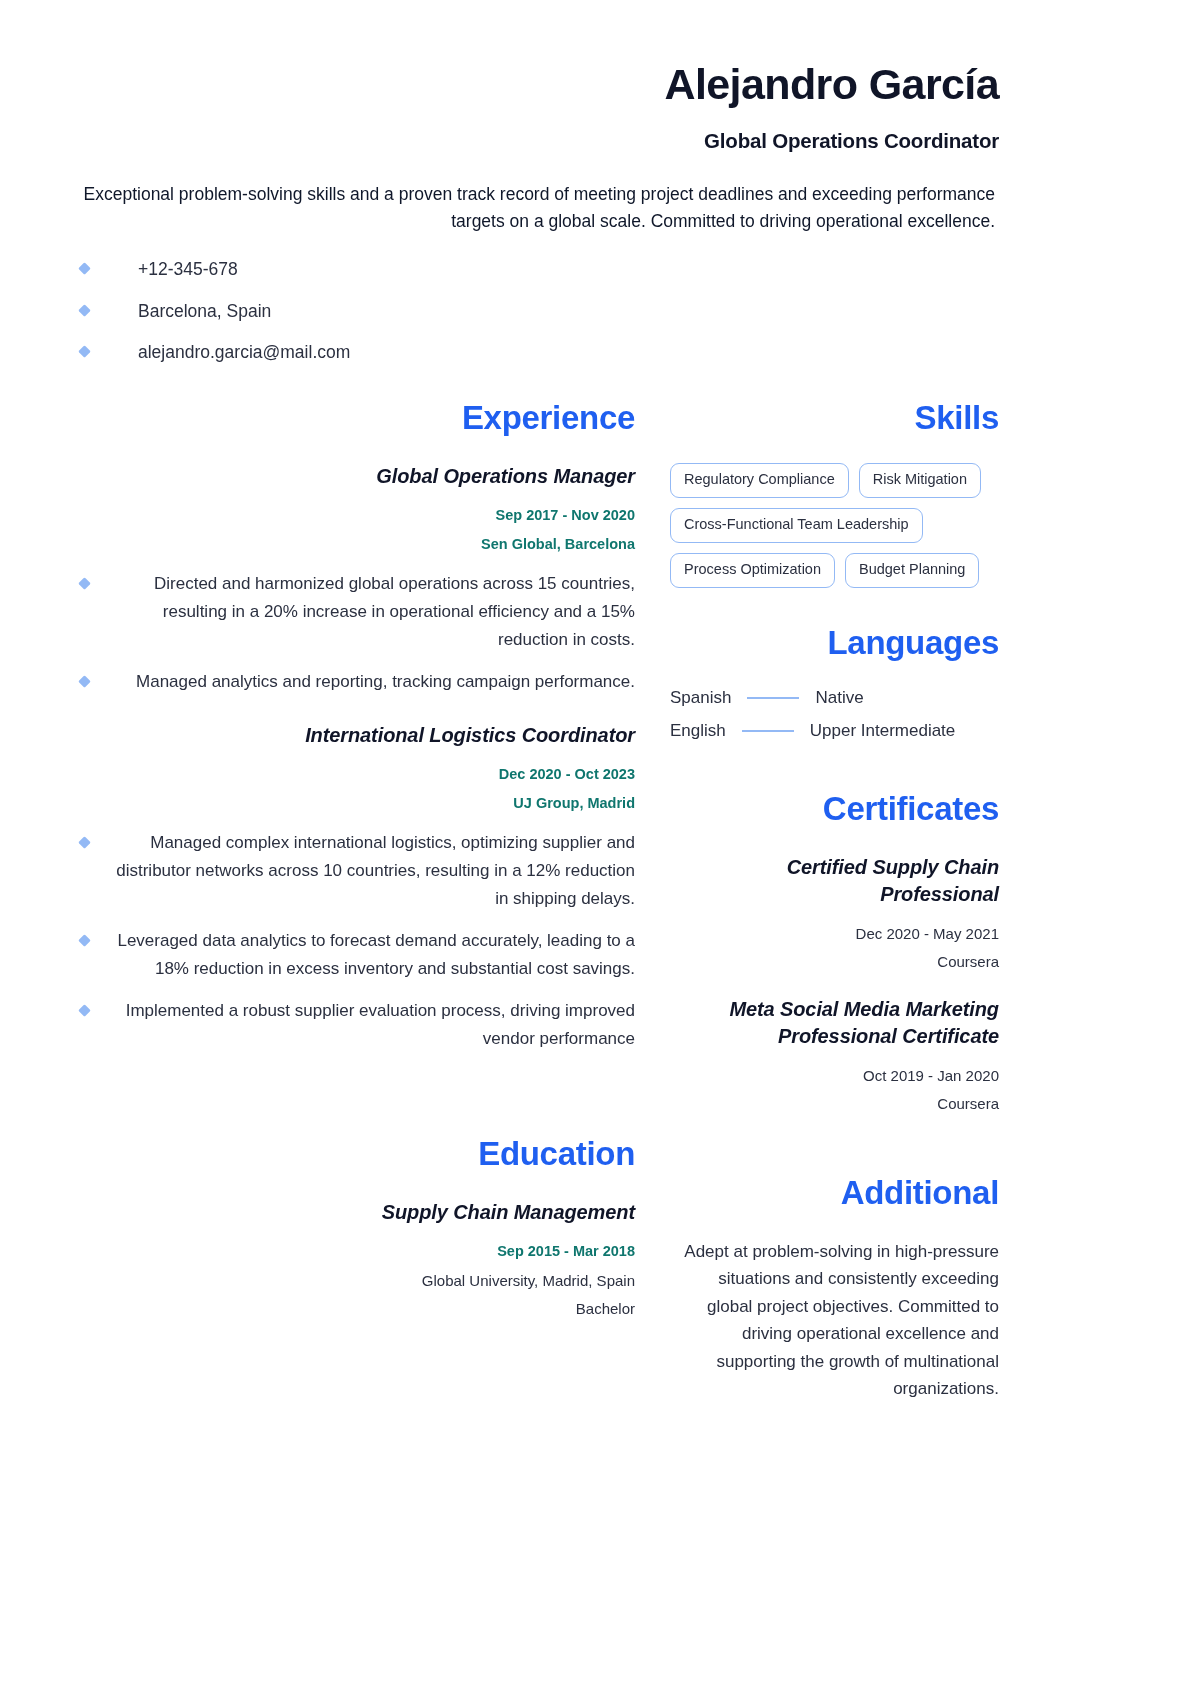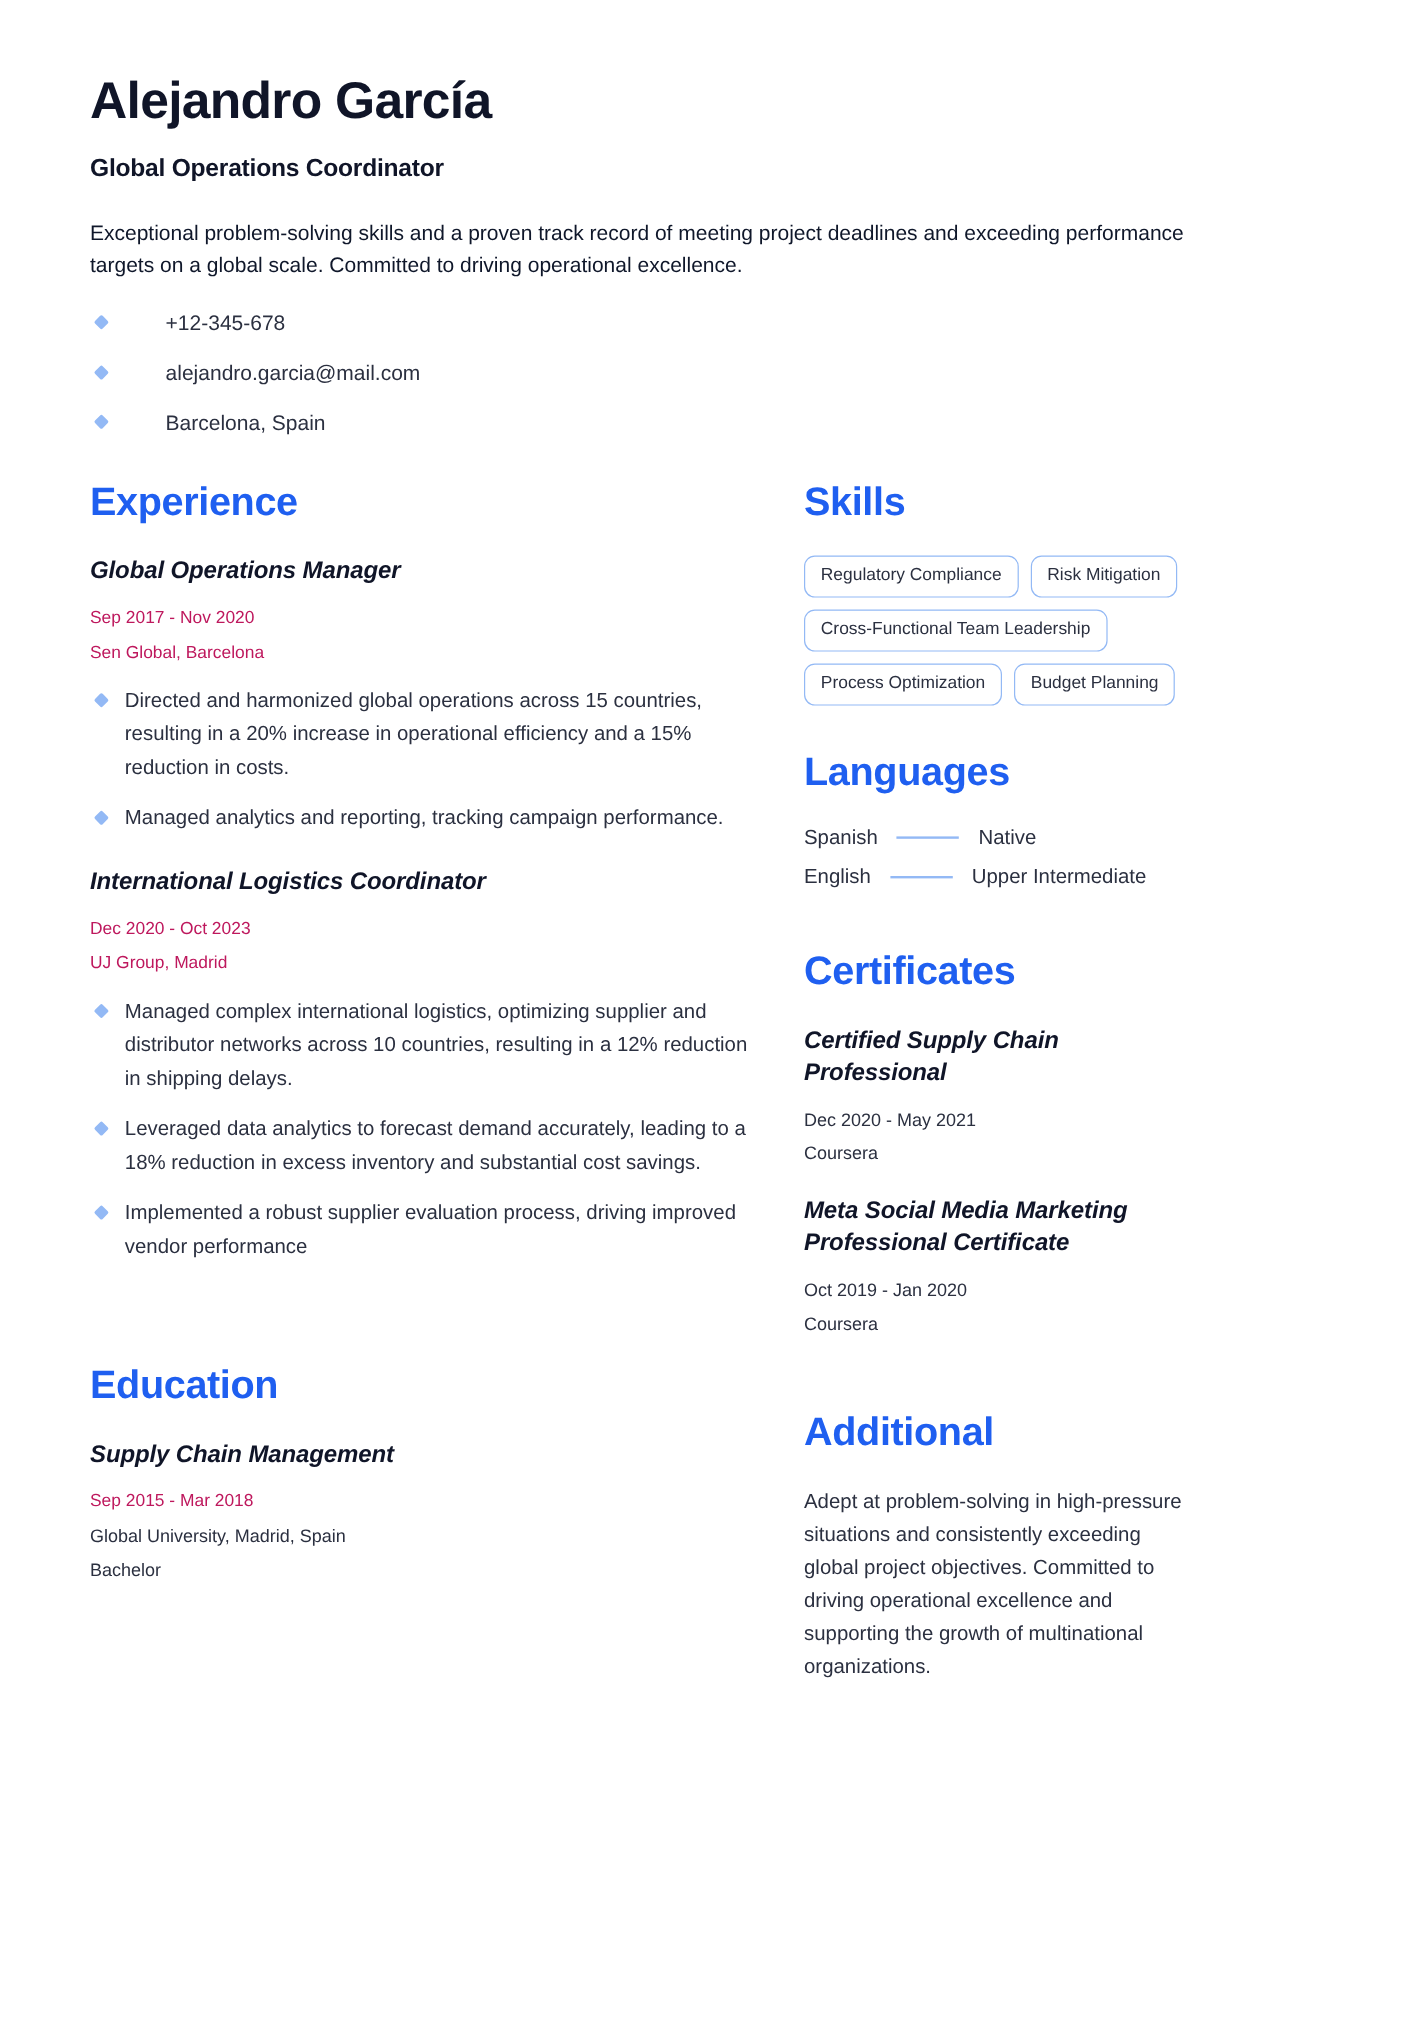--- a/index.html
+++ b/index.html
@@ -13,20 +13,21 @@
     font-family: "Liberation Sans", sans-serif;
     color: #1b2031;
     -webkit-font-smoothing: antialiased;
   }
   .page {
     position: relative;
     width: 1074px;
     height: 1684px;
     box-sizing: border-box;
     padding: 62px 75px 0 75px;
+    text-align: right;
   }
 
   
   .name {
     font-size: 43px;
     font-weight: bold;
     letter-spacing: -0.6px;
     color: #101528;
     margin: 0 0 22px 0;
     line-height: 1.05;
@@ -99,22 +100,22 @@
     font-size: 20px;
     font-weight: bold;
     color: #101528;
     letter-spacing: -0.1px;
     margin: 0 0 17px 0;
     line-height: 1.35;
     font-style: italic;
   }
   .entry-meta-strong {
     font-size: 14.5px;
-    font-weight: normal;
-    color: #be185d;
+    font-weight: bold;
+    color: #0f766e;
     margin: 0 0 13px 0;
   }
   .entry-meta-light {
     font-size: 15px;
     color: #2b3040;
     margin: 0 0 11px 0;
   }
 
   .bullets {
     list-style: none;
@@ -190,25 +191,25 @@
     <h2 class="job-title">Global Operations Coordinator</h2>
     <p class="summary">Exceptional problem-solving skills and a proven track record of meeting project deadlines and exceeding performance targets on a global scale. Committed to driving operational excellence.</p>
 
     <ul class="contact-list">
       <li class="contact-item">
         <span class="diamond"></span>
         <span>+12-345-678</span>
       </li>
       <li class="contact-item">
         <span class="diamond"></span>
-        <span>alejandro.garcia@mail.com</span>
+        <span>Barcelona, Spain</span>
       </li>
       <li class="contact-item">
         <span class="diamond"></span>
-        <span>Barcelona, Spain</span>
+        <span>alejandro.garcia@mail.com</span>
       </li>
     </ul>
   </div>
 
   <div class="columns">
 
     <div class="col-left">
 
       <div class="section">
         <h3 class="section-title">Experience</h3>

